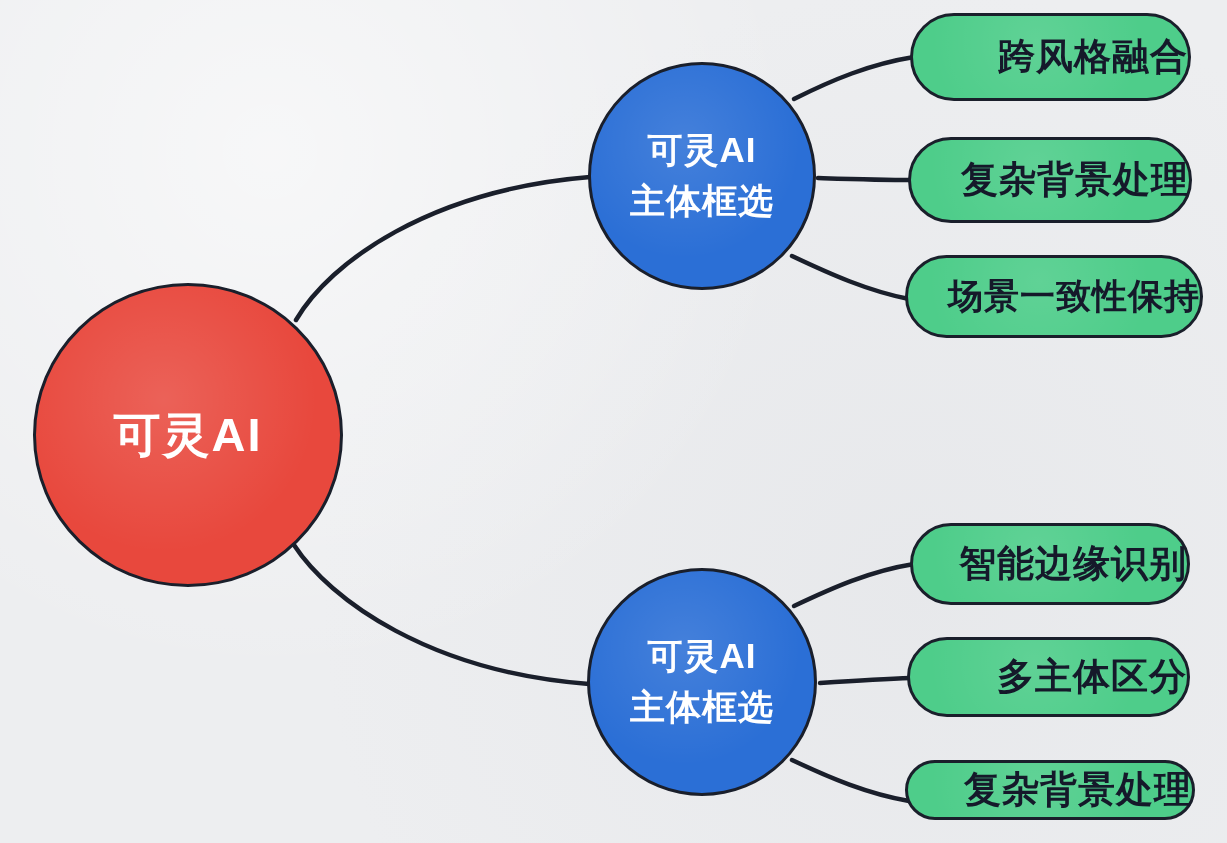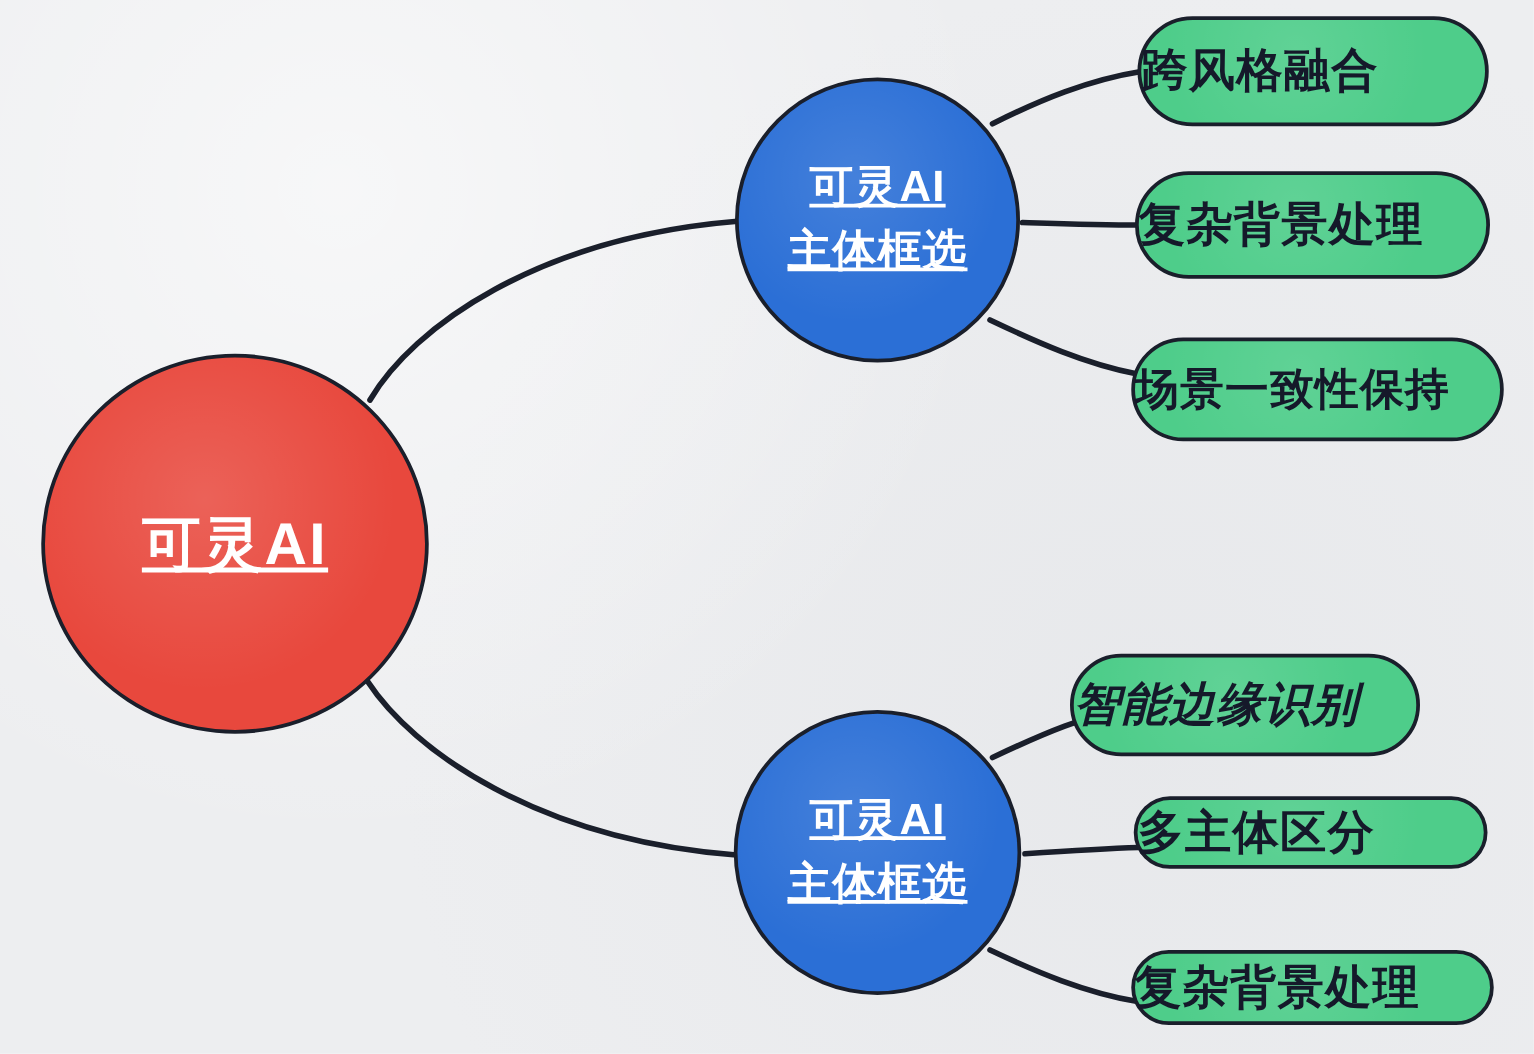--- a/index.html
+++ b/index.html
@@ -40,21 +40,20 @@
     position: absolute;
     border-radius: 50%;
     border: 3px solid var(--stroke);
     display: flex;
     flex-direction: column;
     align-items: center;
     justify-content: center;
     text-align: center;
     color: var(--node-text-light);
     font-weight: bold;
-    text-decoration: underline;
   }
   .node-root {
     left: 33px; top: 283px;
     width: 310px; height: 304px;
     background: radial-gradient(circle at 42% 38%, rgba(255,255,255,0.14), rgba(0,0,0,0) 60%), var(--root-red);
     font-size: 47px;
     letter-spacing: 2px;
   }
   .node-branch {
     background: radial-gradient(circle at 42% 35%, rgba(255,255,255,0.12), rgba(0,0,0,0) 60%), var(--branch-blue);
@@ -64,32 +63,32 @@
   }
   .node-branch-1 { left: 588px; top: 62px;  width: 228px; height: 228px; }
   .node-branch-2 { left: 587px; top: 568px; width: 230px; height: 228px; }
   .leaf-pill {
     position: absolute;
     background: radial-gradient(circle at 45% 30%, rgba(255,255,255,0.10), rgba(0,0,0,0) 65%), var(--leaf-green);
     border: 3.5px solid var(--stroke);
     border-radius: 46px;
     display: flex;
     align-items: center;
-    justify-content: flex-start;
+    justify-content: flex-end;
     color: var(--leaf-text-dark);
     font-weight: bold;
     font-size: 37px;
     letter-spacing: 1px;
     white-space: nowrap;
   }
   .leaf-1 { left: 910px; top: 13px;  width: 281px; height: 88px; }
   .leaf-2 { left: 908px; top: 137px; width: 284px; height: 86px; }
-  .leaf-3 { left: 905px; top: 270px; width: 298px; height: 83px; font-size: 35px; }
-  .leaf-4 { left: 856px; top: 523px; width: 280px; height: 82px; font-style: italic; }
-  .leaf-5 { left: 907px; top: 637px; width: 283px; height: 58px; }
+  .leaf-3 { left: 905px; top: 255px; width: 298px; height: 83px; font-size: 35px; }
+  .leaf-4 { left: 910px; top: 523px; width: 280px; height: 82px; }
+  .leaf-5 { left: 907px; top: 637px; width: 283px; height: 80px; }
   .leaf-6 { left: 905px; top: 760px; width: 290px; height: 60px; }
 </style>
 </head>
 <body>
 
 <div class="canvas">
 
   <svg class="connector-layer" viewBox="0 0 1227 843" aria-hidden="true">
     <path d="M 296 320 C 330 262, 430 190, 590 177"></path>
     <path d="M 294 545 C 330 600, 430 672, 589 684"></path>

